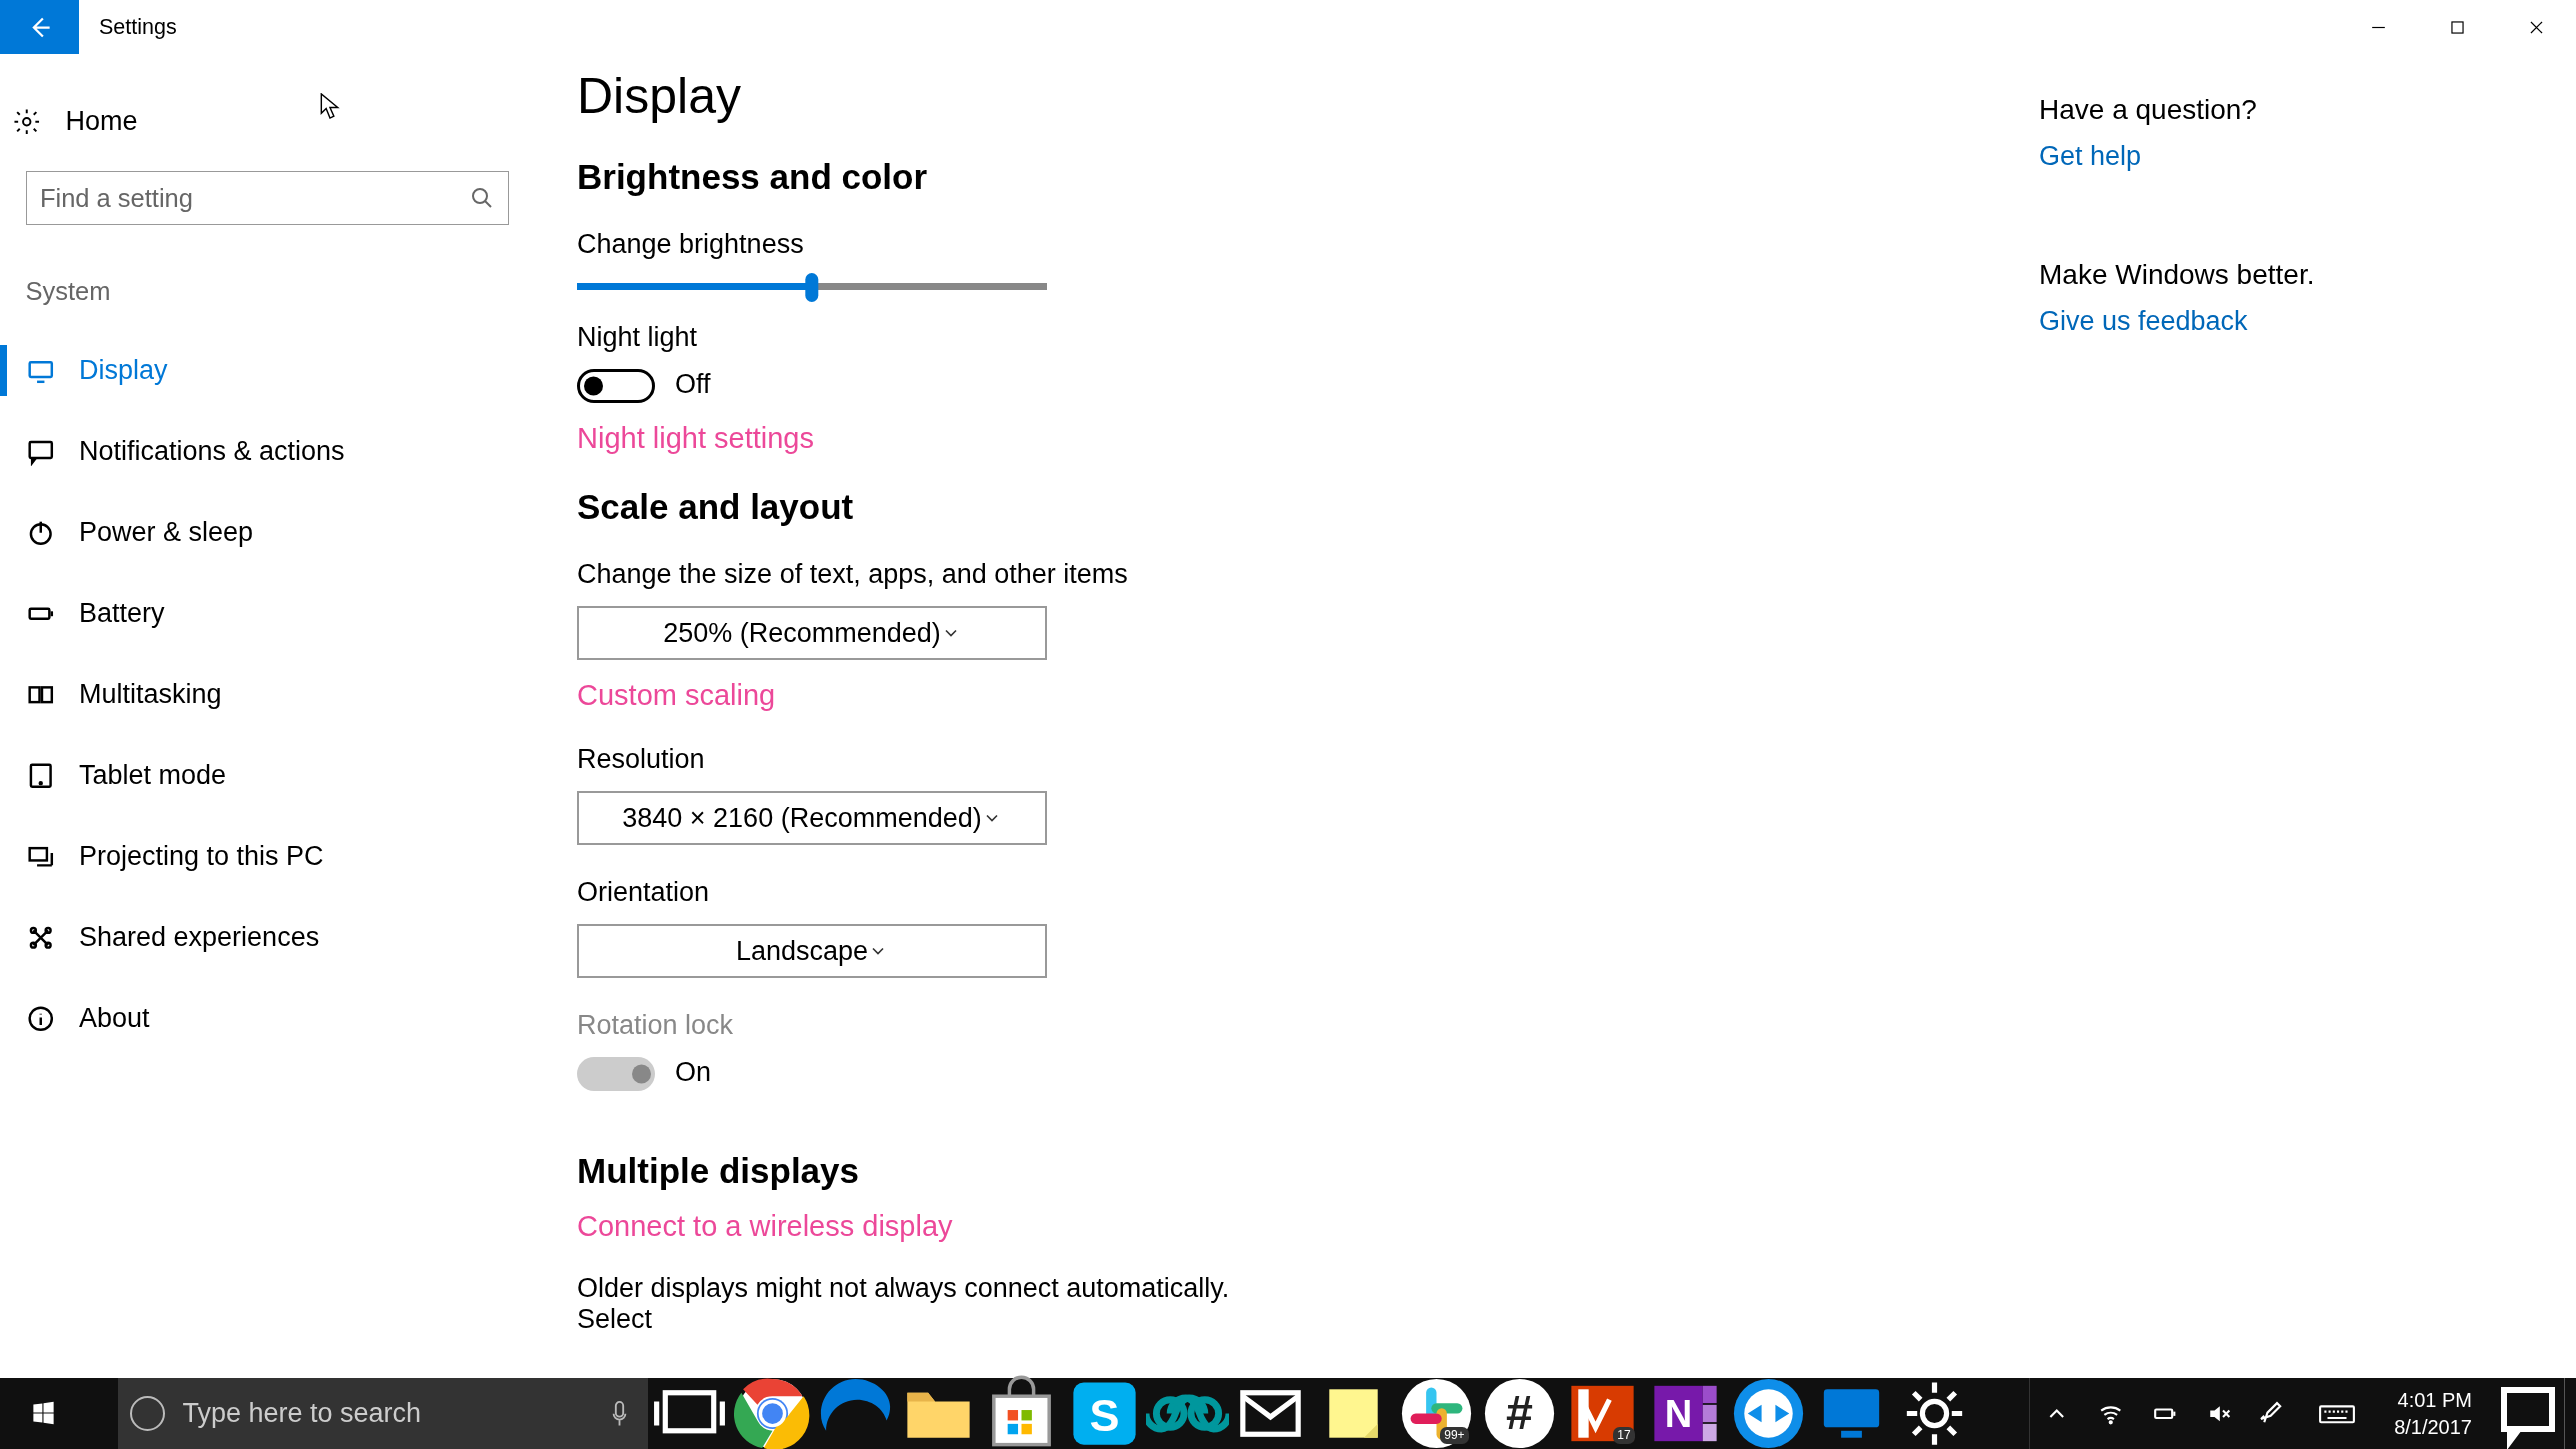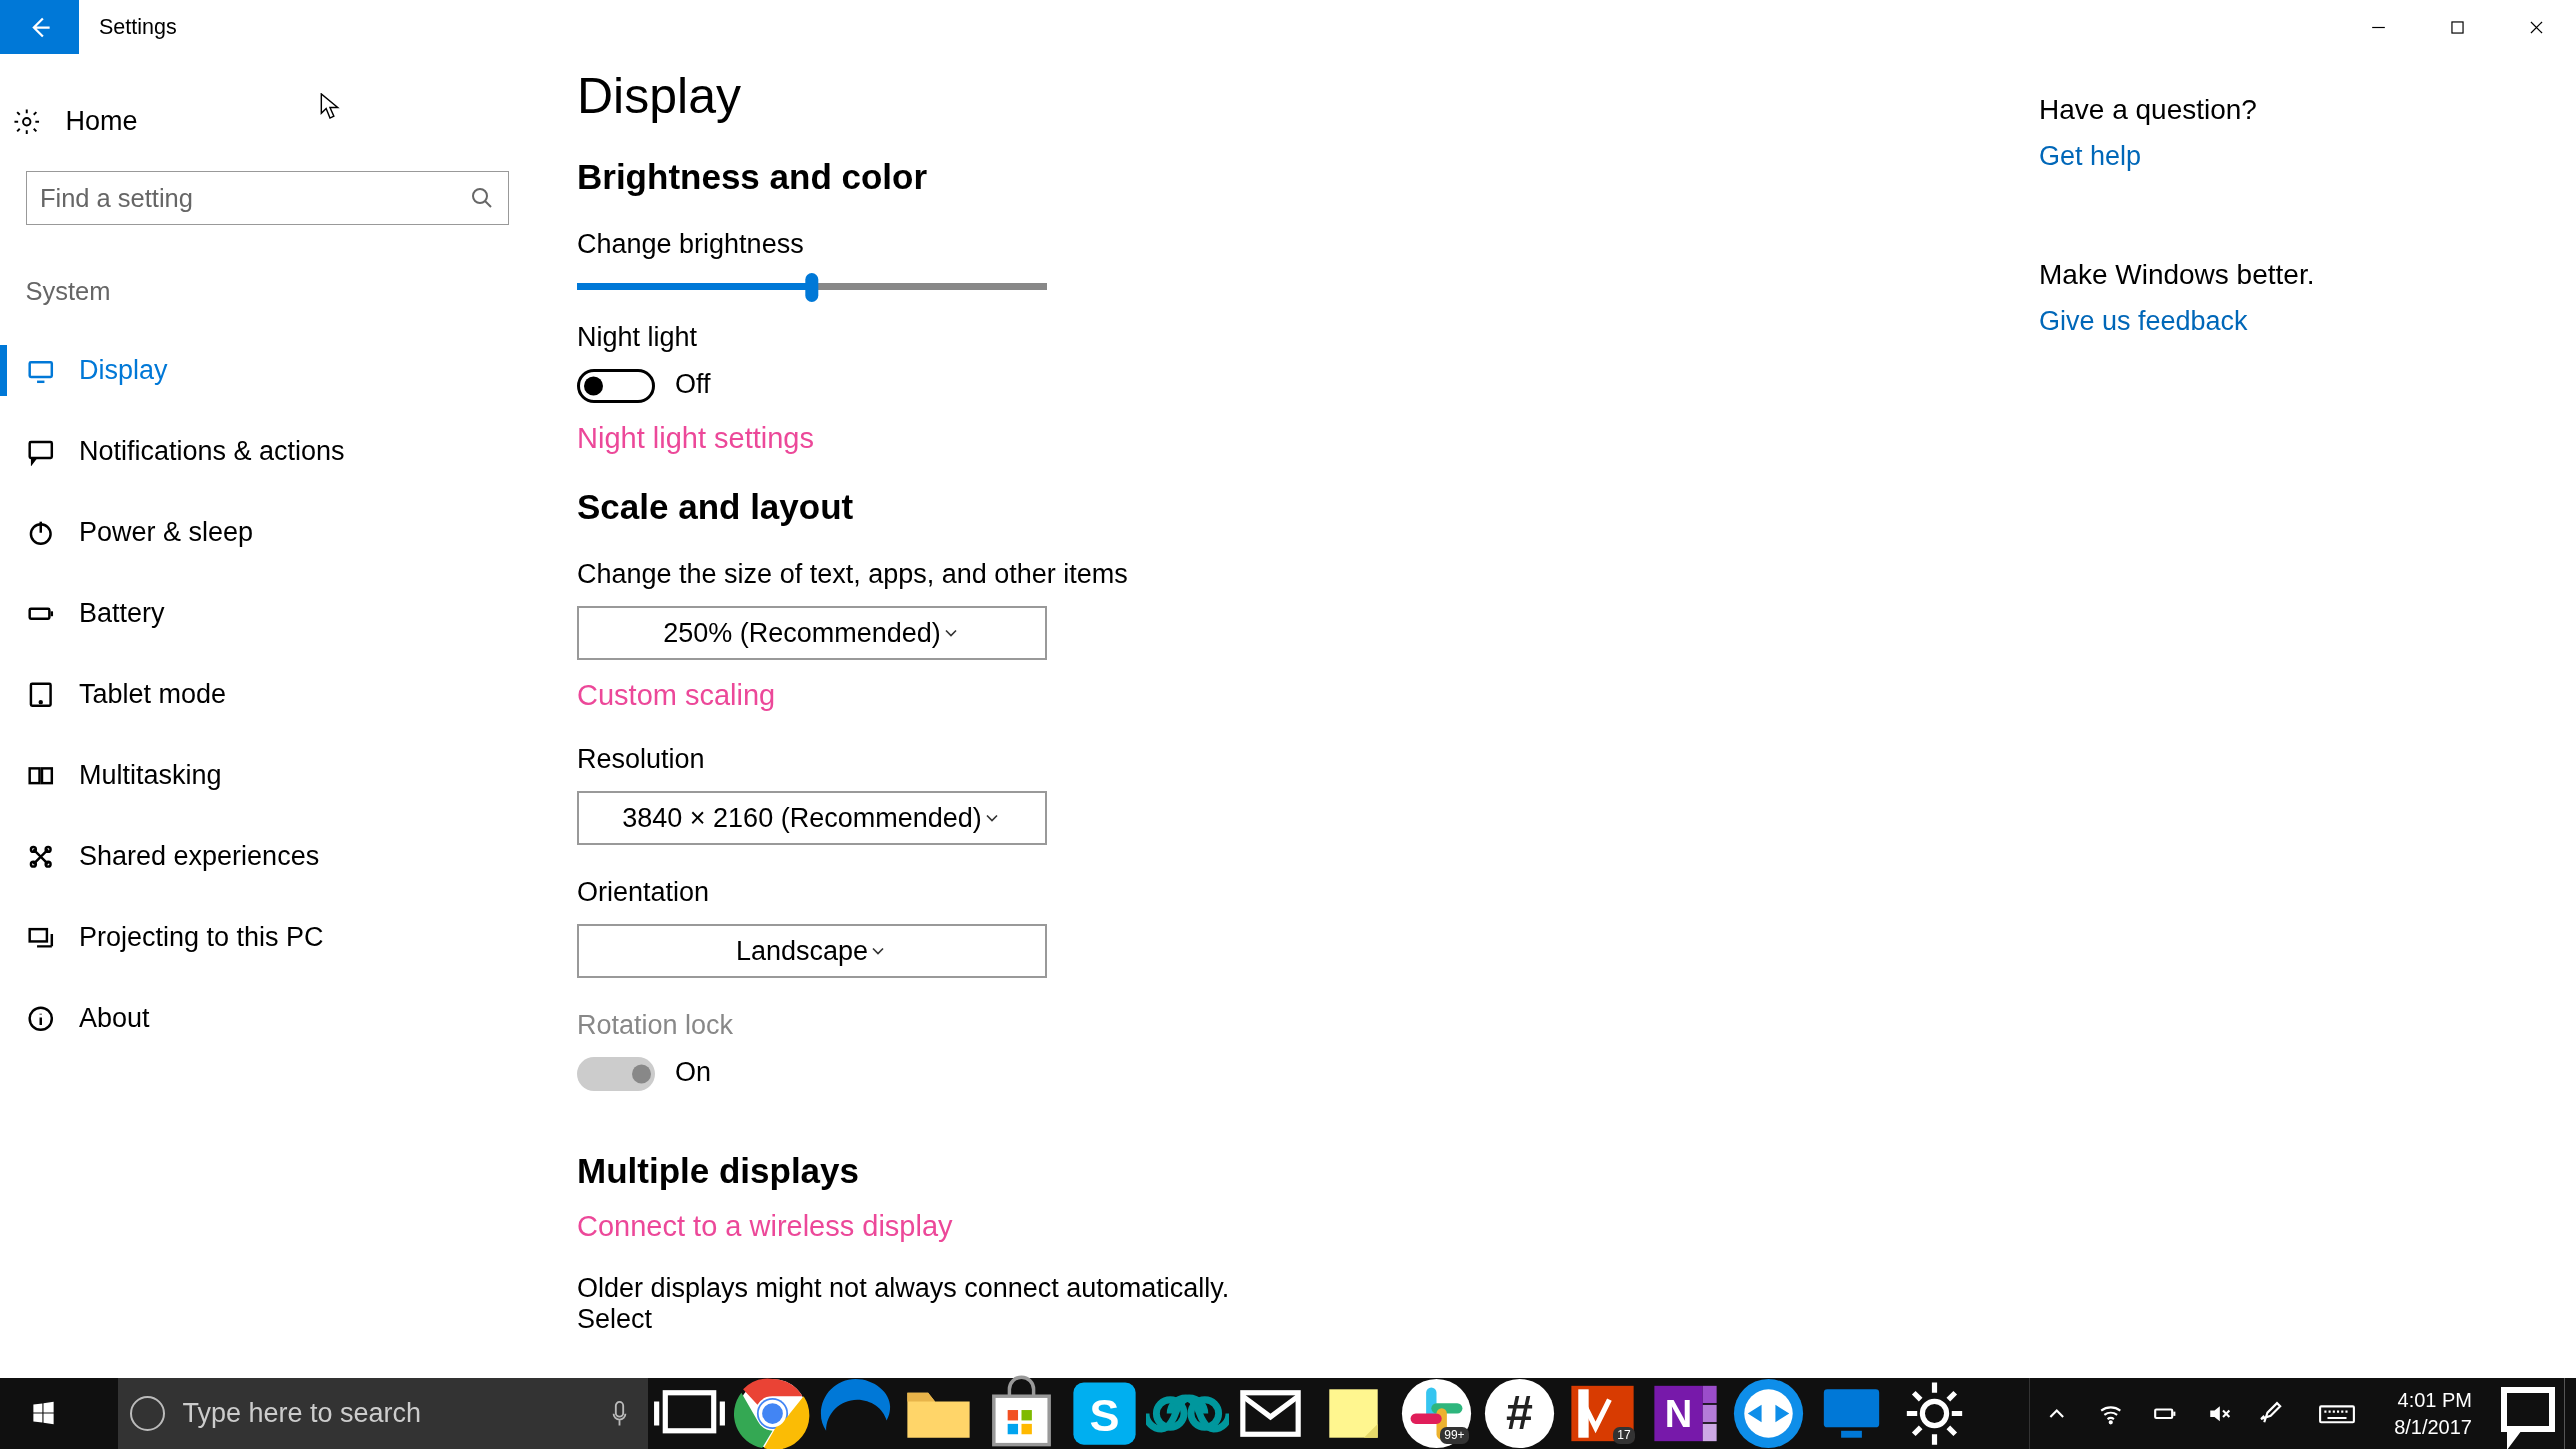--- a/index.html
+++ b/index.html
@@ -165,55 +165,55 @@
             <svg viewBox="0 0 24 24">
               <rect x="3" y="8" width="16" height="8" rx="1"></rect>
               <path d="M21 10v4"></path>
             </svg>
           </div>
         <span>Battery</span>
       </div>
       <div class="nav-item">
         <div class="icn">
             <svg viewBox="0 0 24 24">
+              <rect x="3" y="6" width="8" height="12"></rect>
+              <rect x="13" y="6" width="8" height="12"></rect>
+            </svg>
+          </div>
+        <span>Multitasking</span>
+      </div>
+      <div class="nav-item">
+        <div class="icn">
+            <svg viewBox="0 0 24 24">
               <rect x="4" y="3" width="16" height="18" rx="1"></rect>
               <circle cx="12" cy="18" r="0.8" fill="currentColor"></circle>
             </svg>
           </div>
         <span>Tablet mode</span>
       </div>
       <div class="nav-item">
         <div class="icn">
             <svg viewBox="0 0 24 24">
-              <rect x="3" y="6" width="8" height="12"></rect>
-              <rect x="13" y="6" width="8" height="12"></rect>
-            </svg>
-          </div>
-        <span>Multitasking</span>
+              <rect x="3" y="5" width="14" height="10"></rect>
+              <path d="M9 19h12M21 9v10"></path>
+            </svg>
+          </div>
+        <span>Projecting to this PC</span>
       </div>
       <div class="nav-item">
         <div class="icn">
             <svg viewBox="0 0 24 24">
               <path d="M6 6l12 12M6 18L18 6"></path>
               <circle cx="6" cy="6" r="2"></circle>
               <circle cx="18" cy="6" r="2"></circle>
               <circle cx="6" cy="18" r="2"></circle>
               <circle cx="18" cy="18" r="2"></circle>
             </svg>
           </div>
         <span>Shared experiences</span>
-      </div>
-      <div class="nav-item">
-        <div class="icn">
-            <svg viewBox="0 0 24 24">
-              <rect x="3" y="5" width="14" height="10"></rect>
-              <path d="M9 19h12M21 9v10"></path>
-            </svg>
-          </div>
-        <span>Projecting to this PC</span>
       </div>
       <div class="nav-item">
         <div class="icn">
             <svg viewBox="0 0 24 24">
               <circle cx="12" cy="12" r="9"></circle>
               <path d="M12 8v.5M12 11v6"></path>
             </svg>
           </div>
         <span>About</span>
       </div>

